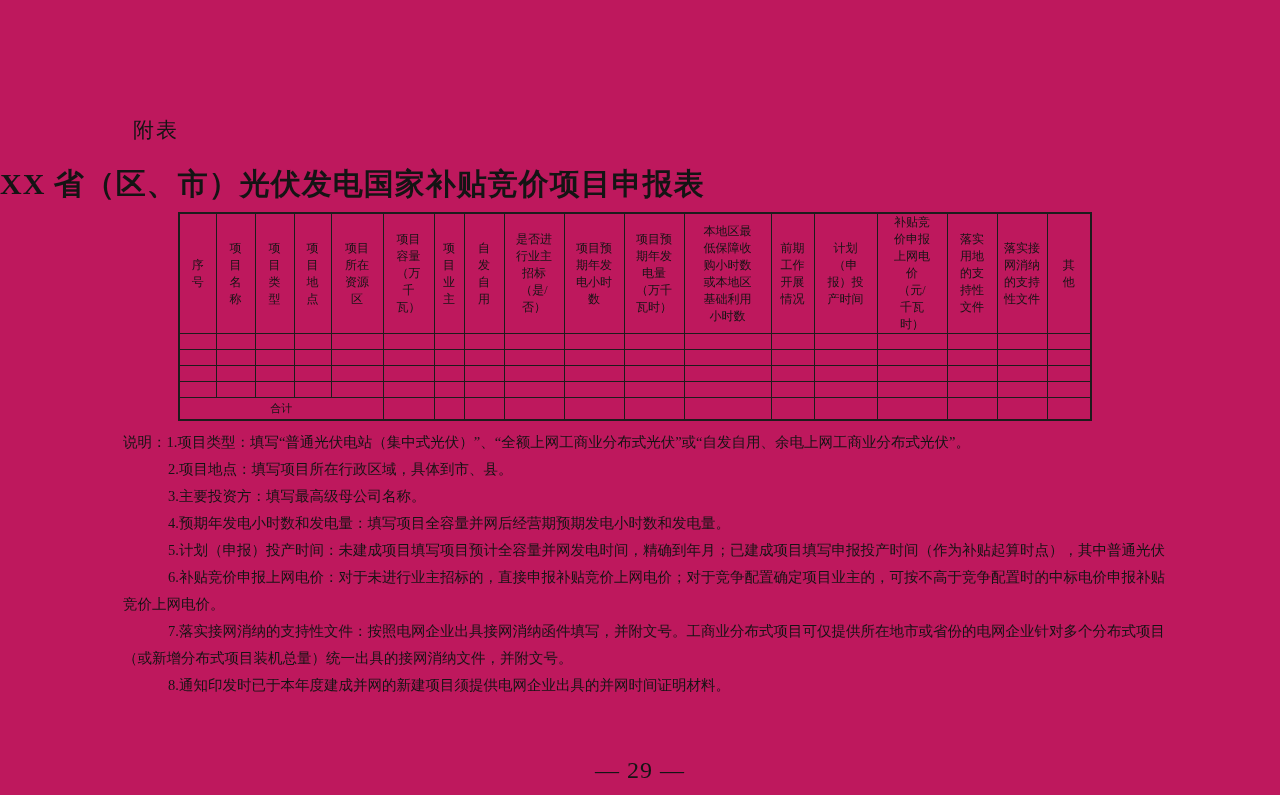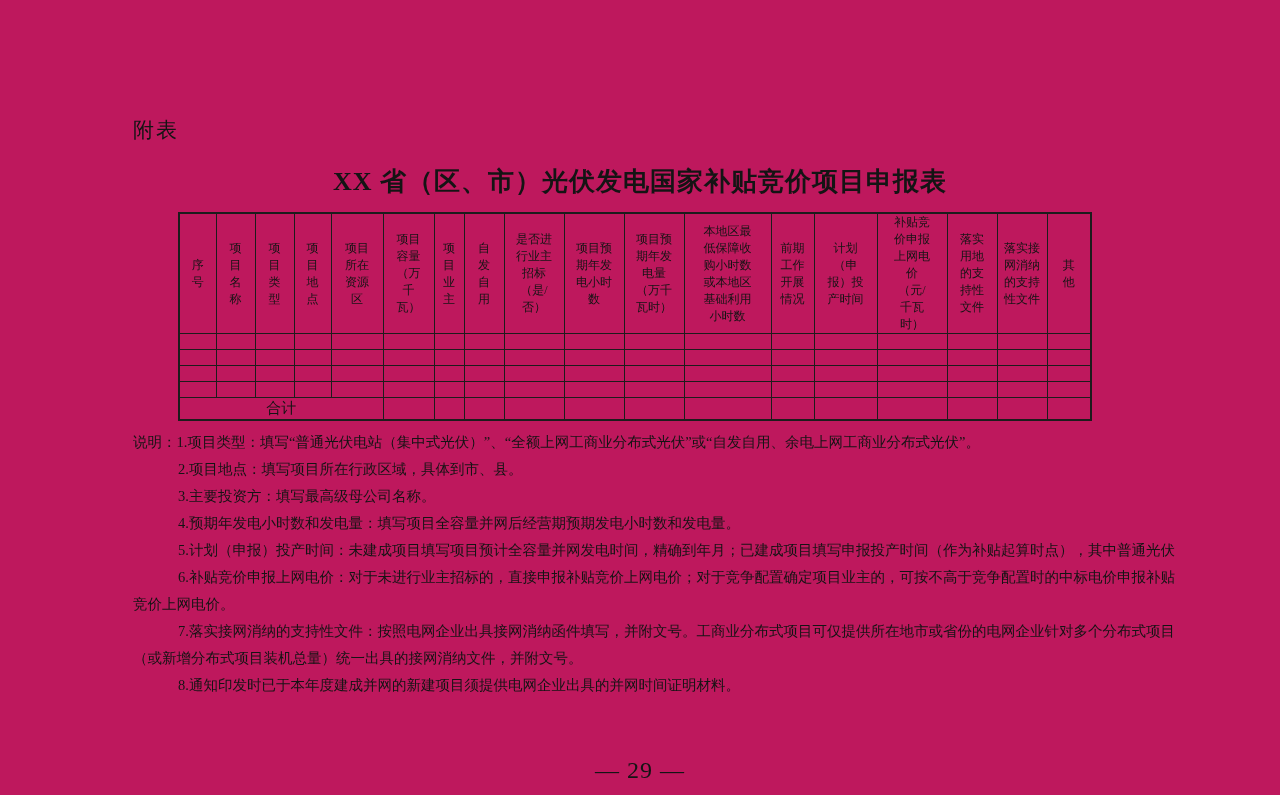--- a/index.html
+++ b/index.html
@@ -9,48 +9,48 @@
     color:#141414;
   }
   .page{position:relative;width:1280px;height:795px;background:#be185d;overflow:hidden;}
 
   .appendix-label{
     position:absolute;left:133px;top:116px;
     font-size:21px;letter-spacing:2px;
   }
   .doc-title{
     position:absolute;left:0;top:164px;width:1280px;
-    text-align:center;font-size:26px;font-weight:bold;letter-spacing:1px;
+    font-size:30px;font-weight:bold;letter-spacing:1px;
   }
 
   table.app-table{
     position:absolute;left:178px;top:212px;width:912px;
     border-collapse:collapse;table-layout:fixed;
     border:2px solid #1c1c1c;
   }
   table.app-table th, table.app-table td{
     border:1px solid #1c1c1c;padding:0;
     vertical-align:middle;text-align:center;
   }
   table.app-table th{
     font-weight:normal;font-size:12px;height:108px;
   }
   .hv{ 
     display:inline-block;word-break:break-all;
     line-height:17px;text-align:center;vertical-align:middle;
   }
   tr.empty-row td{height:15px;}
-  tr.total-row td{height:21px;font-size:15px;}
+  tr.total-row td{height:21px;font-size:11px;}
 
   .notes{
     position:absolute;left:123px;top:429px;width:1085px;
     font-size:14.5px;
   }
   .note-line{
-    height:27px;line-height:27px;white-space:nowrap;overflow:visible;margin-left:10px;
+    height:27px;line-height:27px;white-space:nowrap;overflow:visible;
   }
   .note-line.ind{padding-left:45px;}
 
   .page-number{
     position:absolute;left:0;top:757px;width:1280px;
     text-align:center;font-size:24px;letter-spacing:1px;
   }
 </style>
 </head>
 <body>

